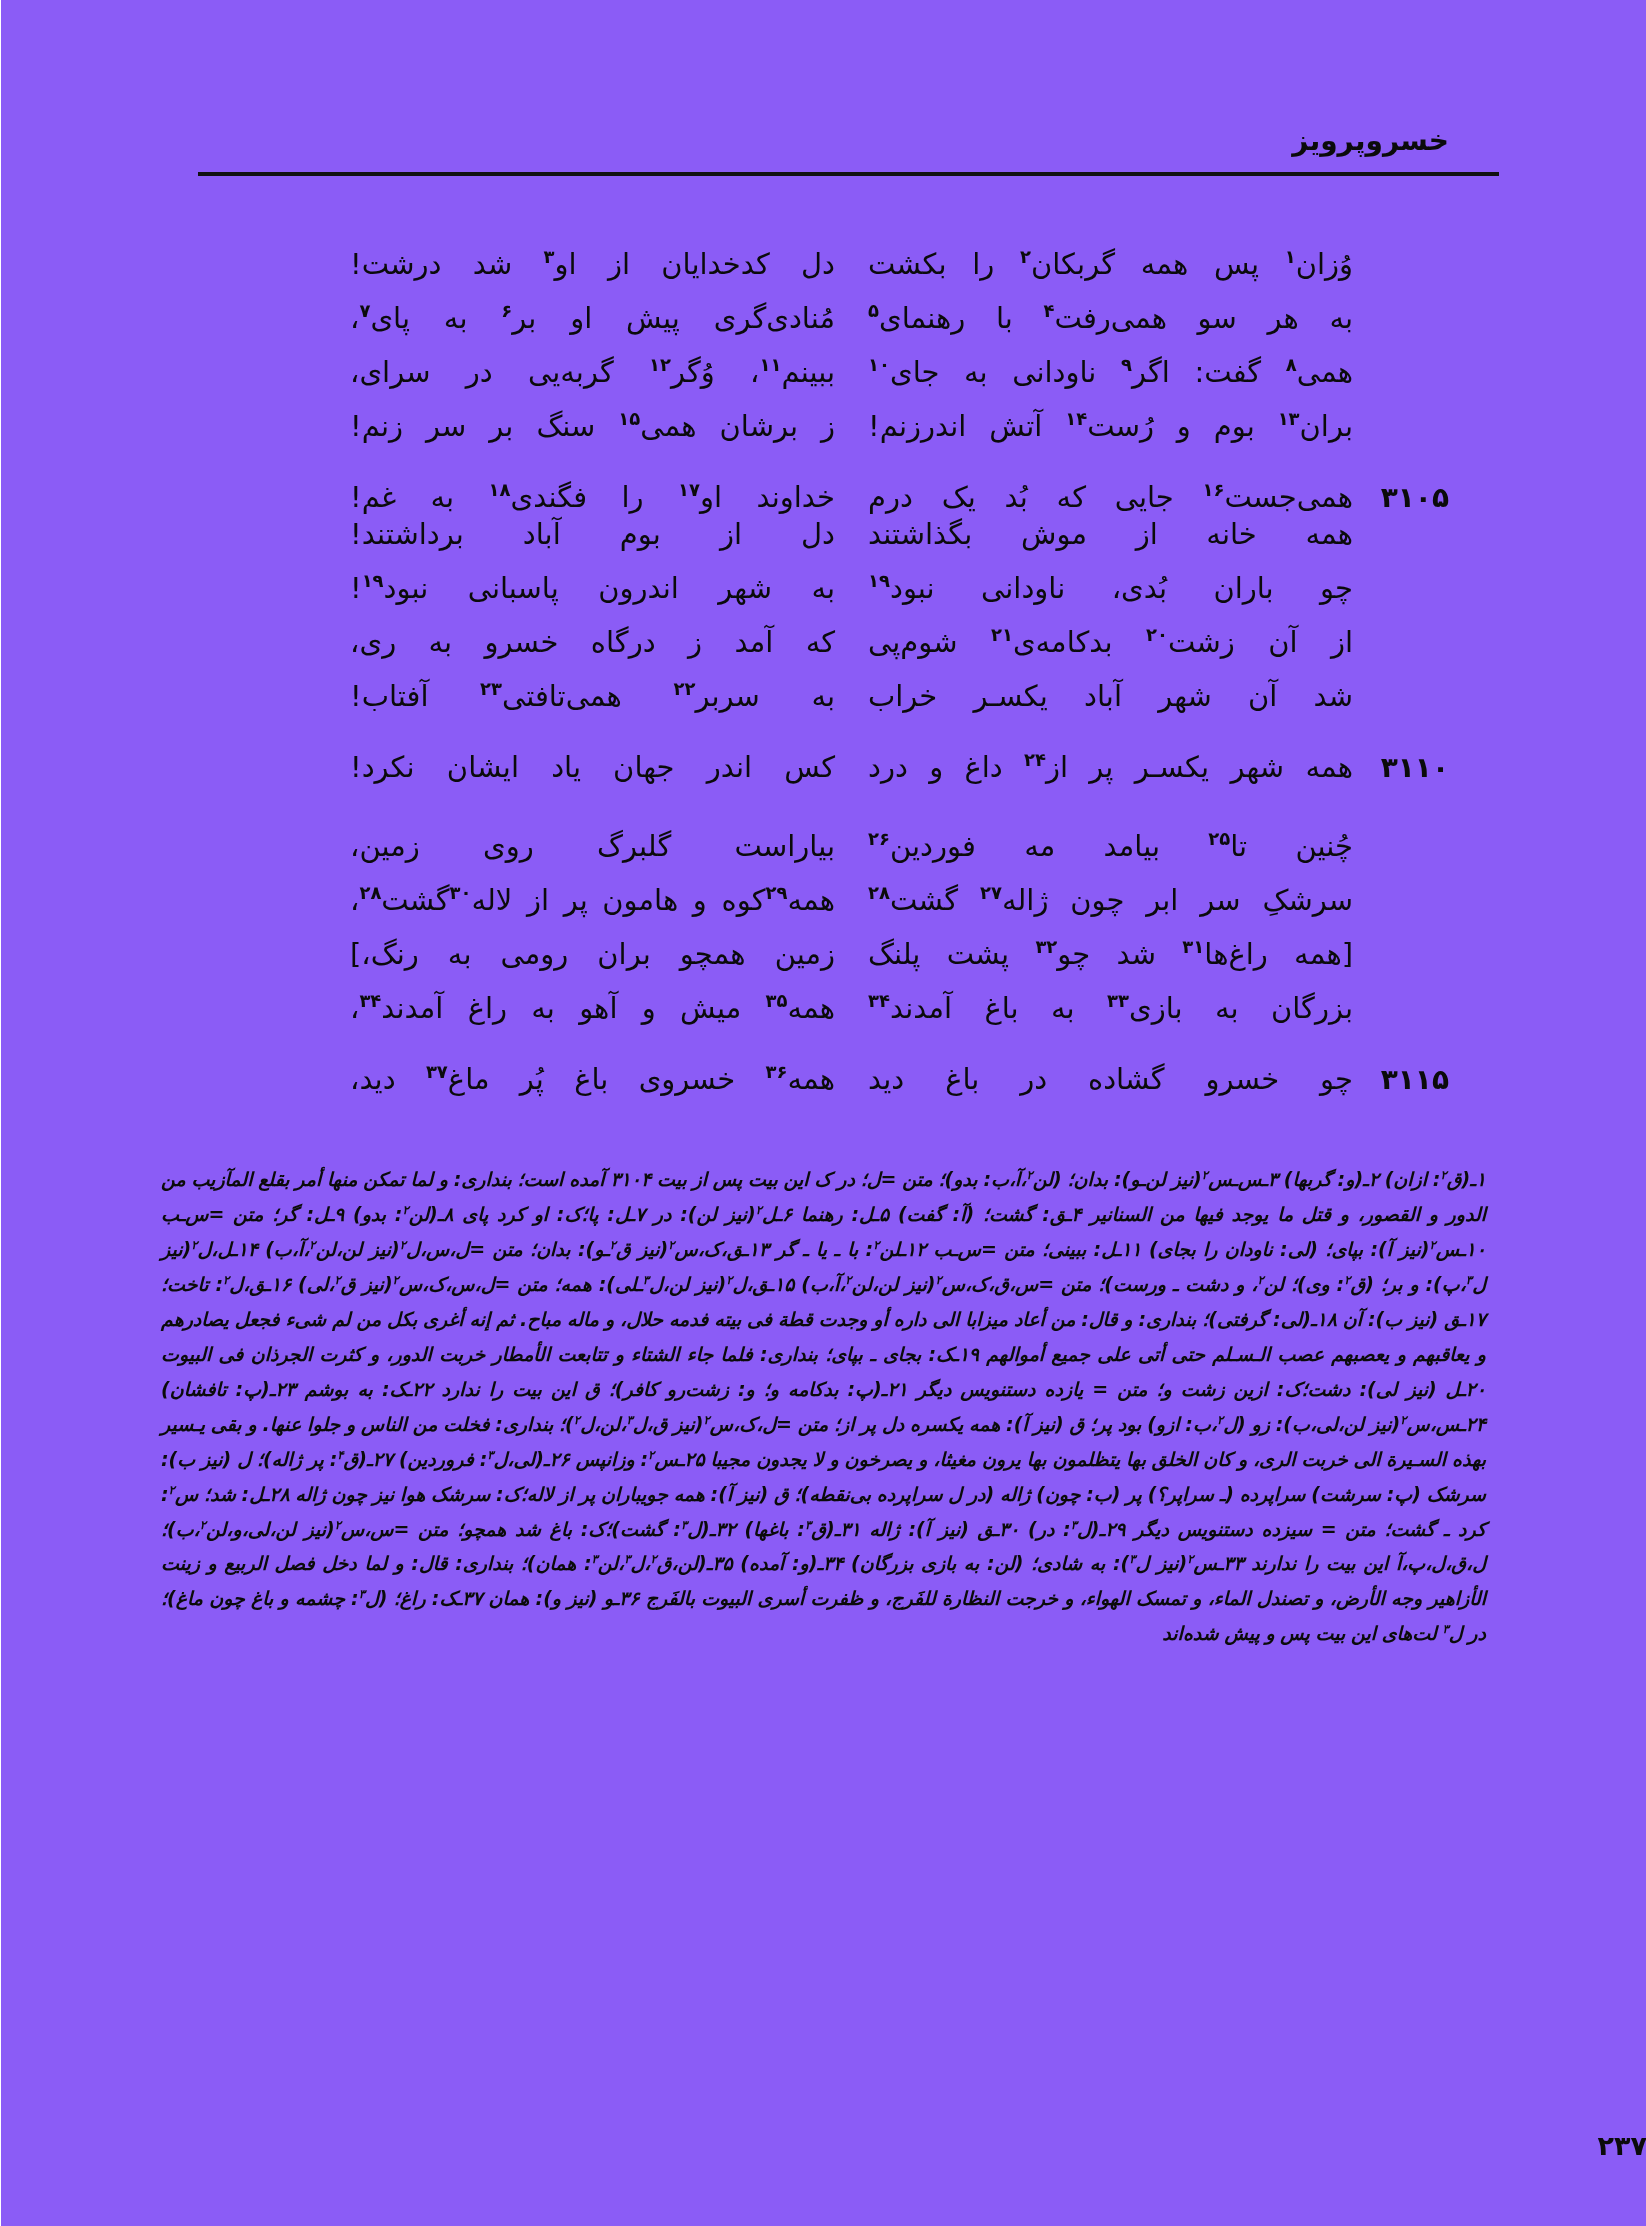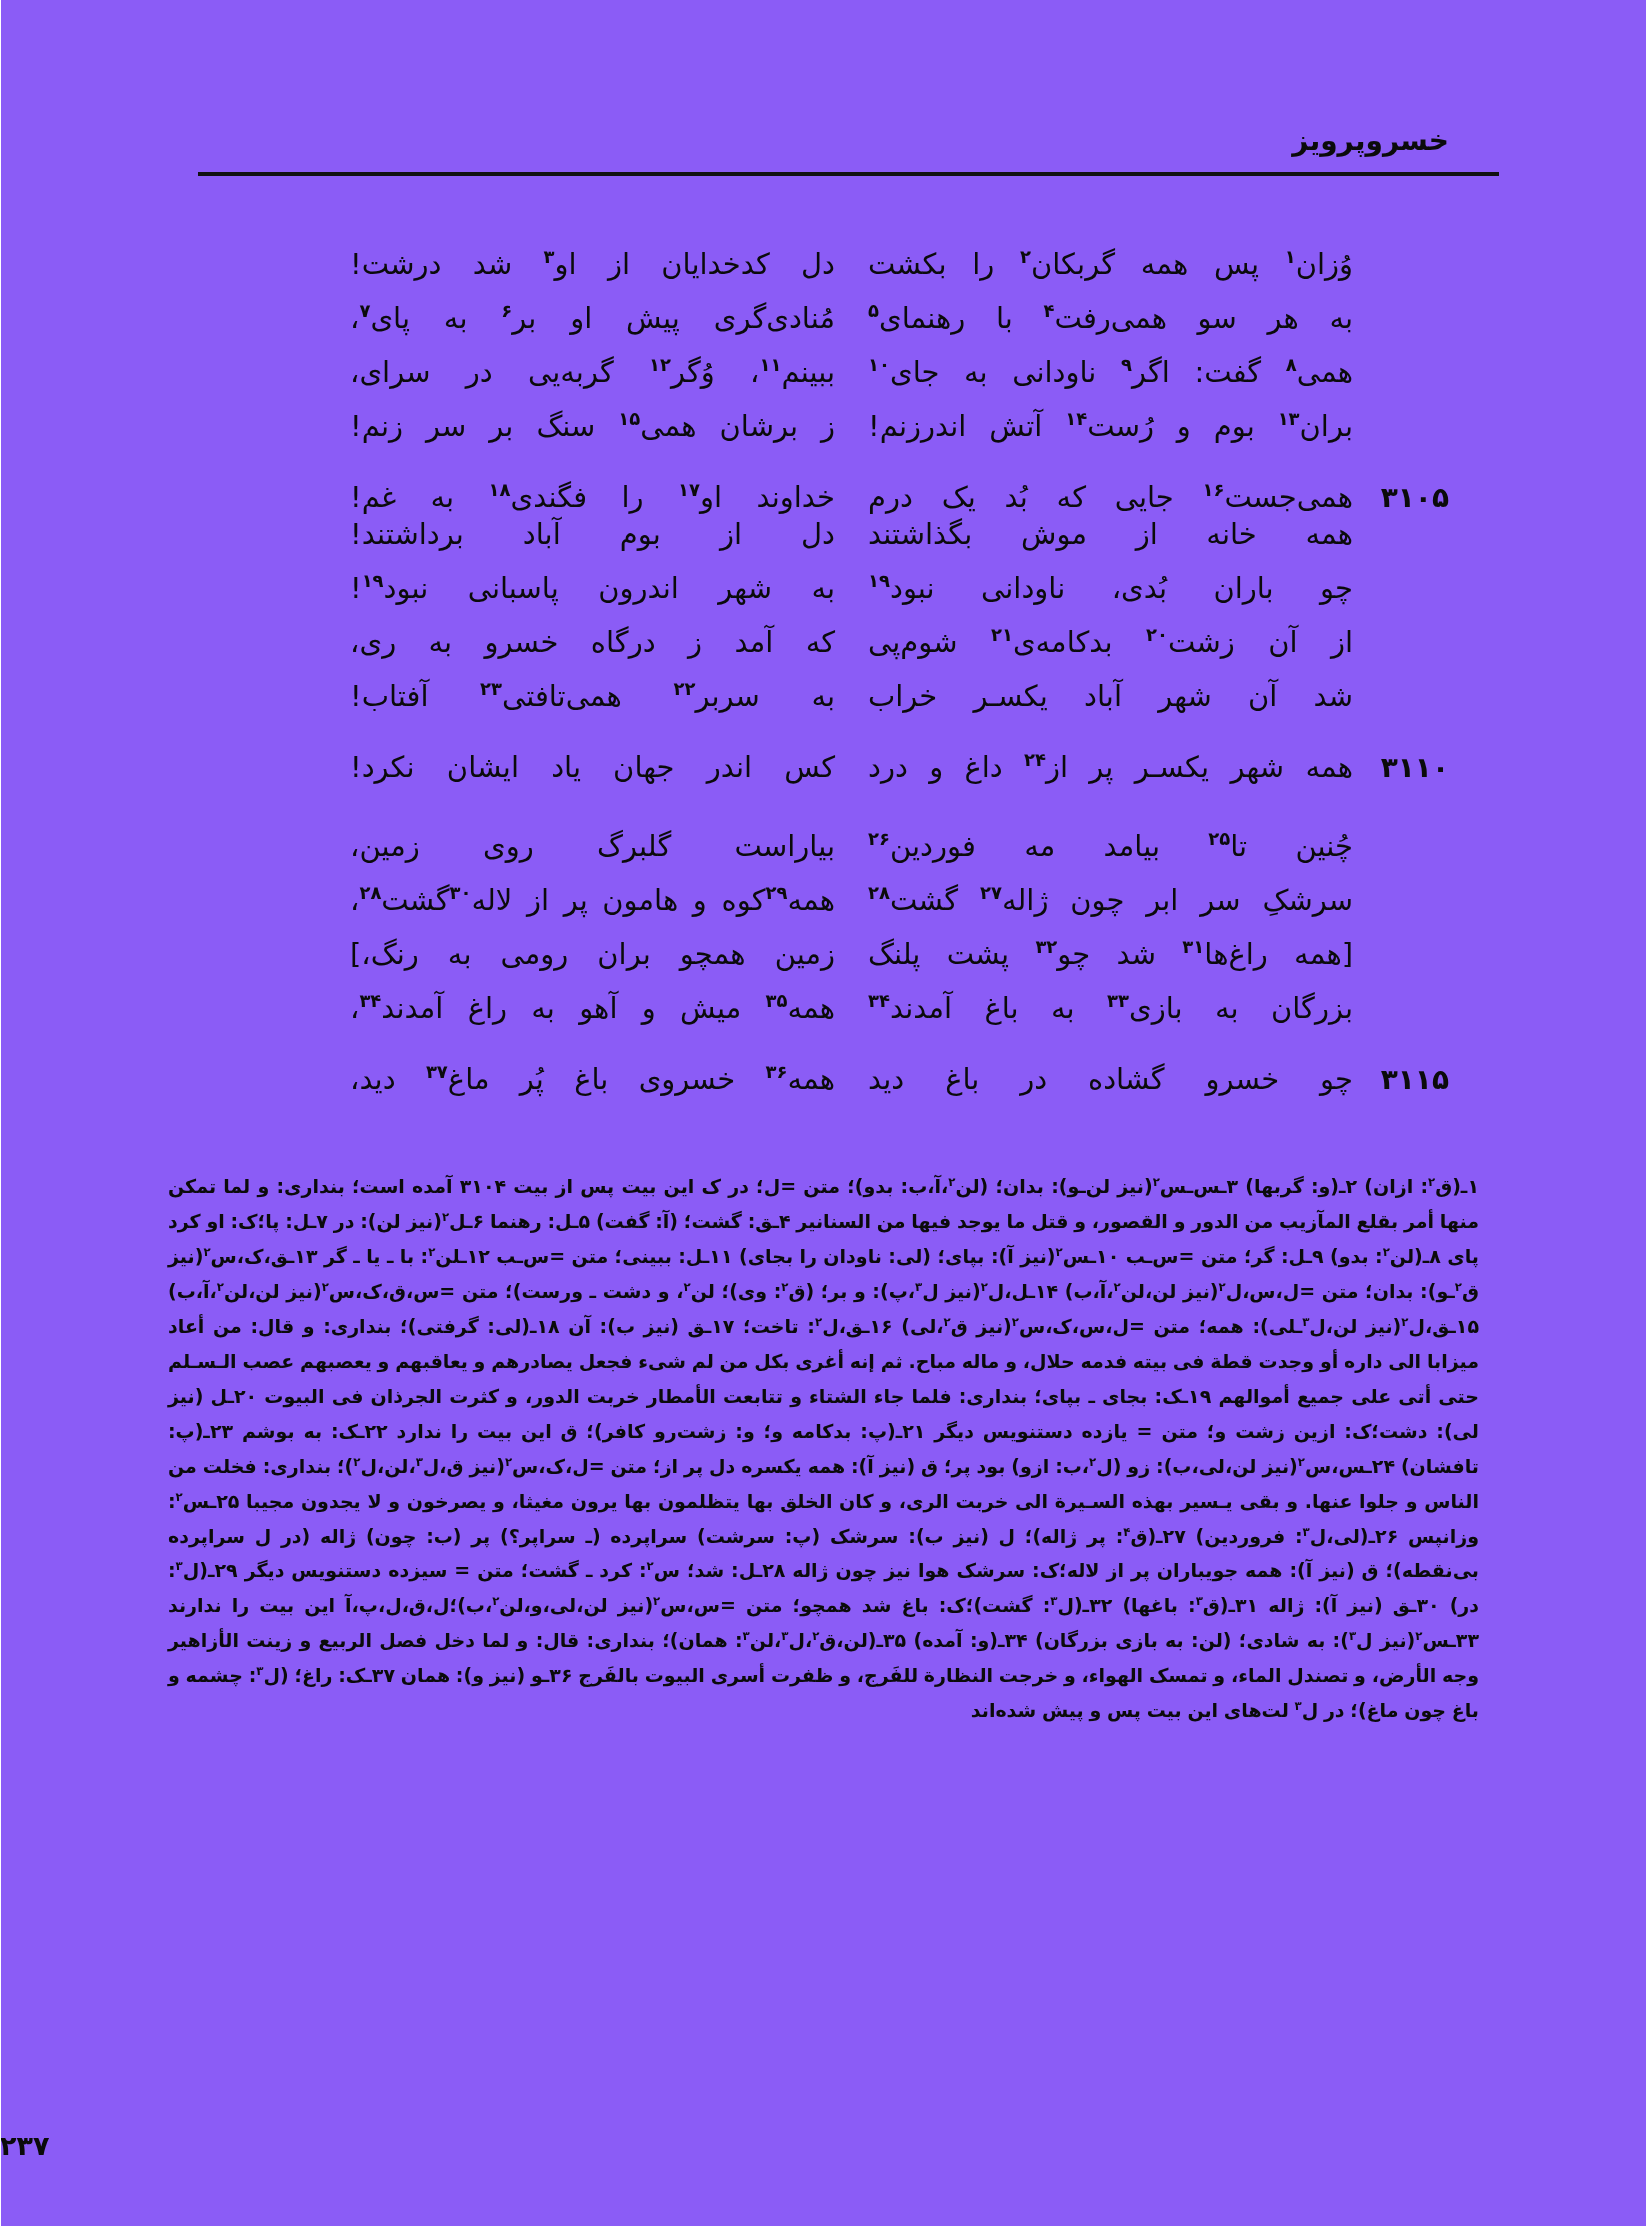--- a/index.html
+++ b/index.html
@@ -87,28 +87,28 @@
     right:157px;
     left:157px;
     direction:rtl;
     text-align:justify;
     font-size:19px;
     line-height:1.84;
     letter-spacing:-0.2px;
     font-weight:600;
     word-spacing:-0.9px;
   }
-  .apparatus p{margin:11px;text-indent:0;}
+  .apparatus p{margin:4px;text-indent:0;font-style:italic;}
 
   
   .folio{
     position:absolute;
     bottom:65px;
     left:0;right:0;
-    text-align:left;
+    text-align:right;
     font-size:27px;
     font-weight:700;
     direction:rtl;
   }
 </style>
 </head>
 <body>
 
 <div class="page">
 

